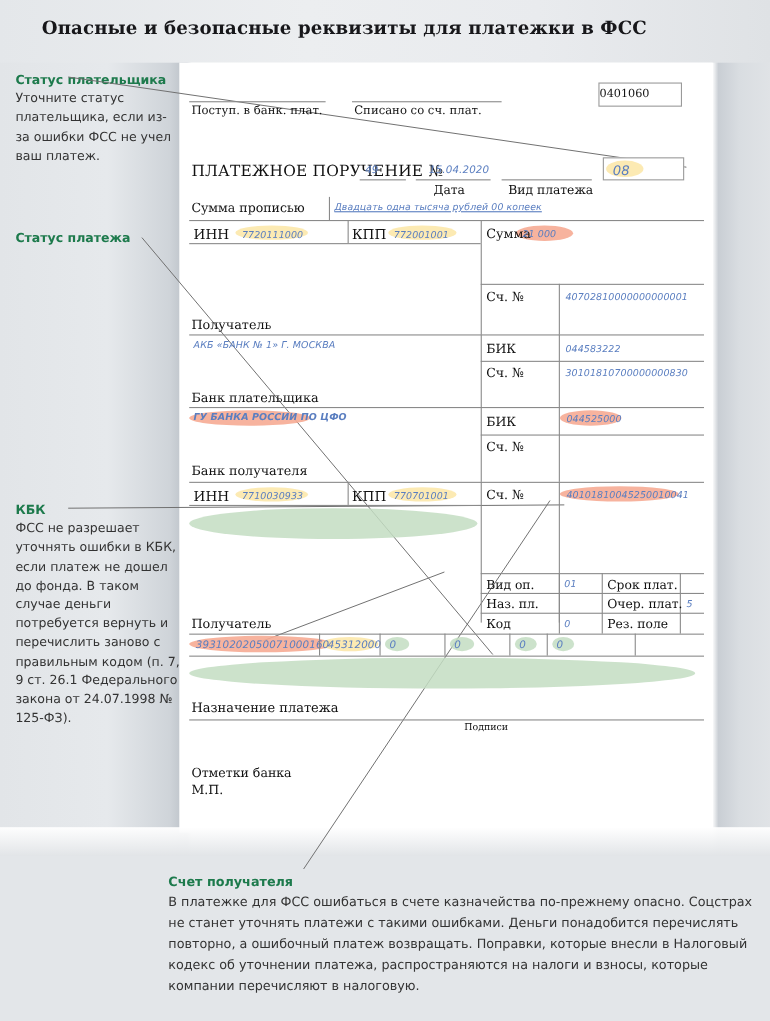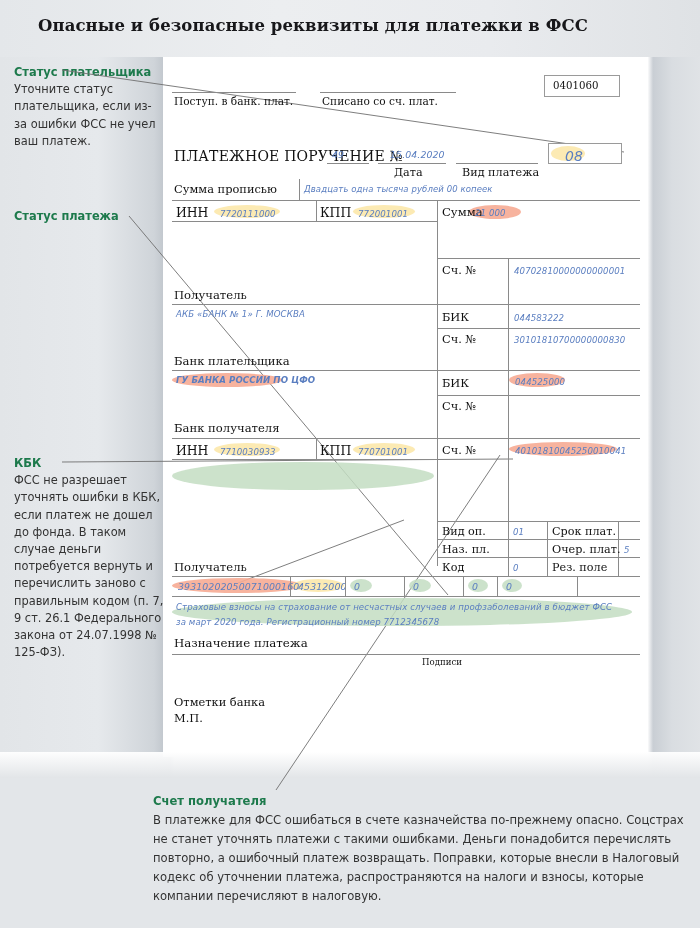--- a/index.html
+++ b/index.html
@@ -106,39 +106,39 @@
 </svg>
 
 <div id="form">
 
   <div class="hl" style="left:0;top:26px;width:124px;"></div>
   <div class="hl" style="left:148px;top:26px;width:136px;"></div>
   <div class="lbl" style="left:2px;top:29px;font-size:10.6px;">Поступ. в банк. плат.</div>
   <div class="lbl" style="left:150px;top:29px;font-size:10.6px;">Списано со сч. плат.</div>
 
   <div class="box" style="left:372px;top:9px;width:74px;height:20px;">
-    <div class="lbl" style="left:8px;top:4px;font-size:10.2px;">0401060</div>
+    <div class="lbl" style="left:0;top:4px;font-size:10.2px;">0401060</div>
   </div>
 
   <div class="lbl" style="left:2px;top:82px;font-size:14px;letter-spacing:.2px;">ПЛАТЕЖНОЕ ПОРУЧЕНИЕ №</div>
   <span class="val" style="left:160px;top:83px;font-size:9.4px;">49</span>
   <div class="hl" style="left:155px;top:97px;width:42px;"></div>
   <span class="val" style="left:218px;top:83px;font-size:9.4px;">15.04.2020</span>
   <div class="hl" style="left:206px;top:97px;width:68px;"></div>
   <div class="hl" style="left:284px;top:97px;width:82px;"></div>
   <div class="lbl" style="left:222px;top:100px;font-size:11.2px;">Дата</div>
   <div class="lbl" style="left:290px;top:100px;font-size:11.2px;">Вид  платежа</div>
   <div class="box" style="left:376px;top:77px;width:72px;height:19px;">
     <div class="mark my" style="left:2px;top:2px;width:34px;height:15px;"></div>
-    <span class="val" style="left:16px;top:4px;font-size:14px;">08</span>
+    <span class="val" style="left:8px;top:4px;font-size:12px;">08</span>
   </div>
 
   <div class="lbl" style="left:2px;top:116px;font-size:11.4px;">Сумма прописью</div>
   <div class="vl" style="left:127px;top:113px;height:21px;"></div>
-  <span class="val" style="left:132px;top:118px;font-size:8.5px;">Двадцать одна тысяча рублей 00 копеек</span>
+  <span class="val" style="left:132px;top:118px;font-size:8.5px;text-decoration:underline;">Двадцать одна тысяча рублей 00 копеек</span>
   <div class="hl" style="left:0;top:134px;width:468px;"></div>
 
   <div class="mark my" style="left:42px;top:139px;width:66px;height:13px;"></div>
   <div class="mark my" style="left:181px;top:139px;width:62px;height:13px;"></div>
   <div class="mark mr" style="left:297px;top:139px;width:52px;height:14px;"></div>
 
   <div class="lbl" style="left:4px;top:139px;font-size:12.4px;">ИНН</div>
   <span class="val" style="left:48px;top:143px;">7720111000</span>
   <div class="vl" style="left:144px;top:134px;height:21px;"></div>
   <div class="lbl" style="left:148px;top:139px;font-size:12.4px;">КПП</div>
@@ -233,23 +233,20 @@
   <div class="vl" style="left:232px;top:510px;height:20px;"></div>
   <span class="val" style="left:241px;top:515px;font-size:9.4px;">0</span>
   <div class="vl" style="left:291px;top:510px;height:20px;"></div>
   <span class="val" style="left:300px;top:515px;font-size:9.4px;">0</span>
   <div class="vl" style="left:325px;top:510px;height:20px;"></div>
   <span class="val" style="left:334px;top:515px;font-size:9.4px;">0</span>
   <div class="vl" style="left:405px;top:510px;height:20px;"></div>
   <div class="hl" style="left:0;top:530px;width:468px;"></div>
 
   <div class="mark mg" style="left:0px;top:532px;width:460px;height:28px;"></div>
-  <span class="val" style="left:4px;top:534px;white-space:normal;width:440px;line-height:15px;">
-    <span>Страховые взносы на страхование от несчастных случаев и профзаболеваний в бюджет ФСС за март 2020 года. Регистрационный номер 7712345678</span>
-  </span>
   <div class="lbl" style="left:2px;top:570px;font-size:11.8px;">Назначение платежа</div>
   <div class="hl" style="left:0;top:588px;width:468px;"></div>
   <div class="lbl" style="left:212px;top:591px;font-size:8.6px;margin-left:38px;">Подписи</div>
   <div class="lbl" style="left:2px;top:629px;font-size:11.4px;">Отметки банка</div>
   <div class="lbl" style="left:2px;top:645px;font-size:11.4px;">М.П.</div>
 </div>
 
 <div id="footer">
   <span class="hd">Счет получателя</span><br>
   <span>В платежке для ФСС ошибаться в счете казначейства по-прежнему опасно. Соцстрах не станет уточнять платежи с такими ошибками. Деньги понадобится перечислять повторно, а ошибочный платеж возвращать. Поправки, которые внесли в Налоговый кодекс об уточнении платежа, распространяются на налоги и взносы, которые компании перечисляют в налоговую.</span>

